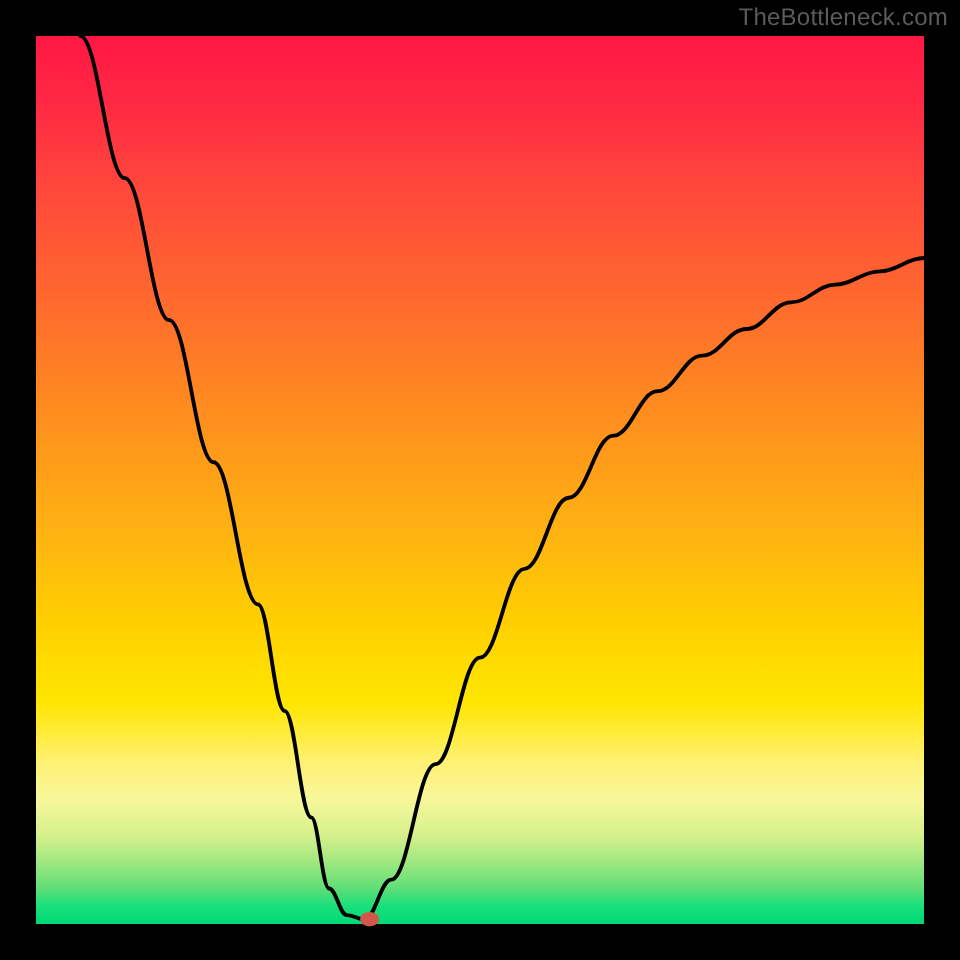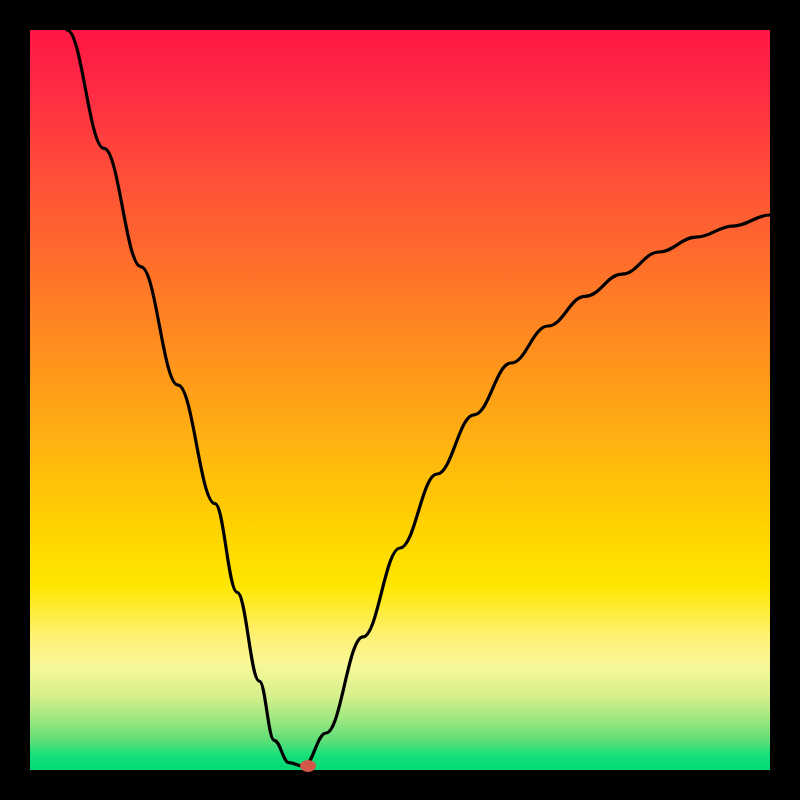--- a/index.html
+++ b/index.html
@@ -70,20 +70,21 @@
     background: #d4584a;
     z-index: 3;
     transform: translate(-50%, -50%);
   }
 </style>
 </head>
 <body>
 
 <div class="frame">
 
+  <div class="watermark">TheBottleneck.com</div>
 
   <div class="plot-area"></div>
 
   <svg class="curve" viewBox="0 0 740 740" preserveAspectRatio="none">
     <path id="curve-path" d="M 37 0 C 51.8 0 59.2 118.39999999999998 74 118.39999999999998 C 88.8 118.39999999999998 96.2 236.79999999999995 111 236.79999999999995 C 125.8 236.79999999999995 133.2 355.2 148 355.2 C 162.8 355.2 170.2 473.6 185 473.6 C 193.88 473.6 198.32000000000002 562.4 207.20000000000002 562.4 C 216.08 562.4 220.52 651.2 229.4 651.2 C 235.32000000000002 651.2 238.28 710.4 244.20000000000002 710.4 C 250.12 710.4 253.08 732.6 259 732.6 C 264.92 732.6 267.88 736.3 273.8 736.3 C 282.68 736.3 287.12 703 296 703 C 310.8 703 318.2 606.8 333 606.8 C 347.8 606.8 355.2 518 370 518 C 384.8 518 392.20000000000005 444 407.00000000000006 444 C 421.8 444 429.20000000000005 384.8 444 384.8 C 458.8 384.8 466.2 332.99999999999994 481 332.99999999999994 C 495.8 332.99999999999994 503.2 296 518 296 C 532.8 296 540.2 266.4 555 266.4 C 569.8 266.4 577.2 244.2 592 244.2 C 606.8 244.2 614.2 222 629 222 C 643.8 222 651.2 207.20000000000005 666 207.20000000000005 C 680.8 207.20000000000005 688.2 196.10000000000002 703 196.10000000000002 C 717.8 196.10000000000002 725.2 185 740 185" fill="none" stroke="#000" stroke-width="3.2" stroke-linecap="round" stroke-linejoin="round"></path>
   </svg>
 
   <div class="dot" id="marker-dot" style="left: 307.5px; top: 766.3px; background: rgb(212, 88, 74);"></div>
 
 </div>

